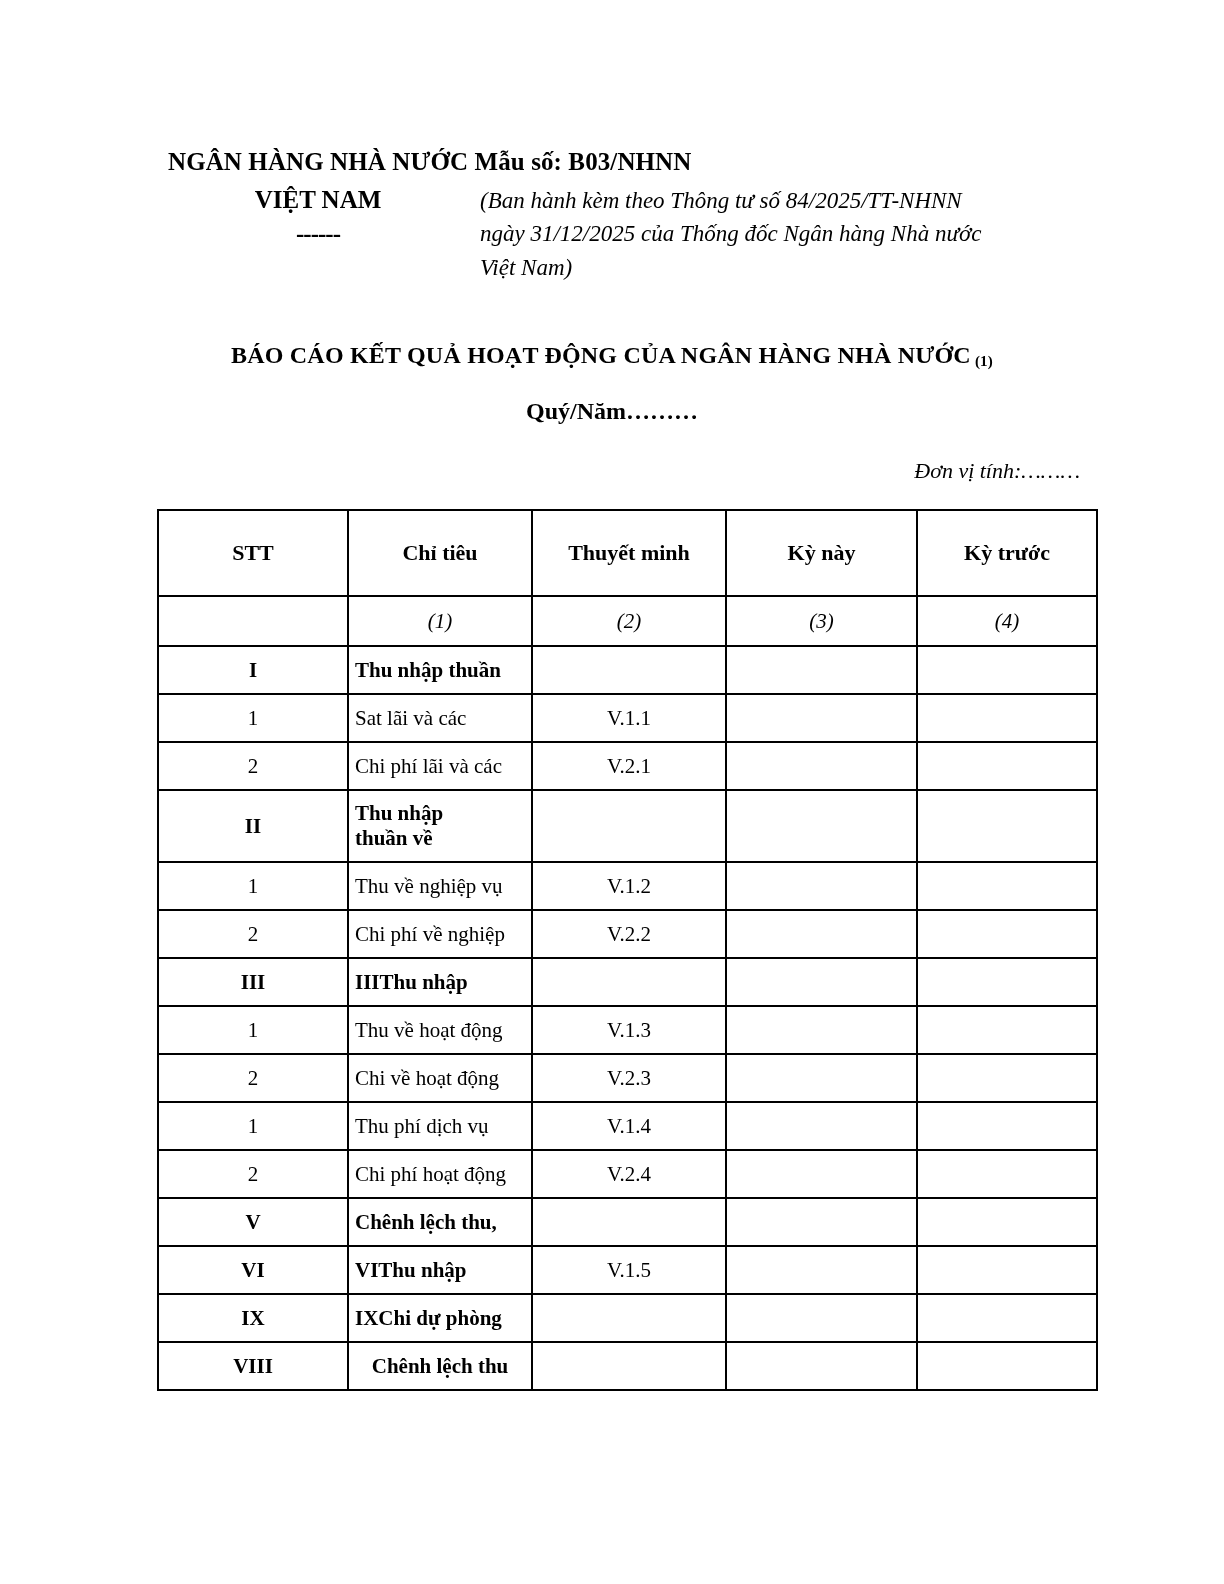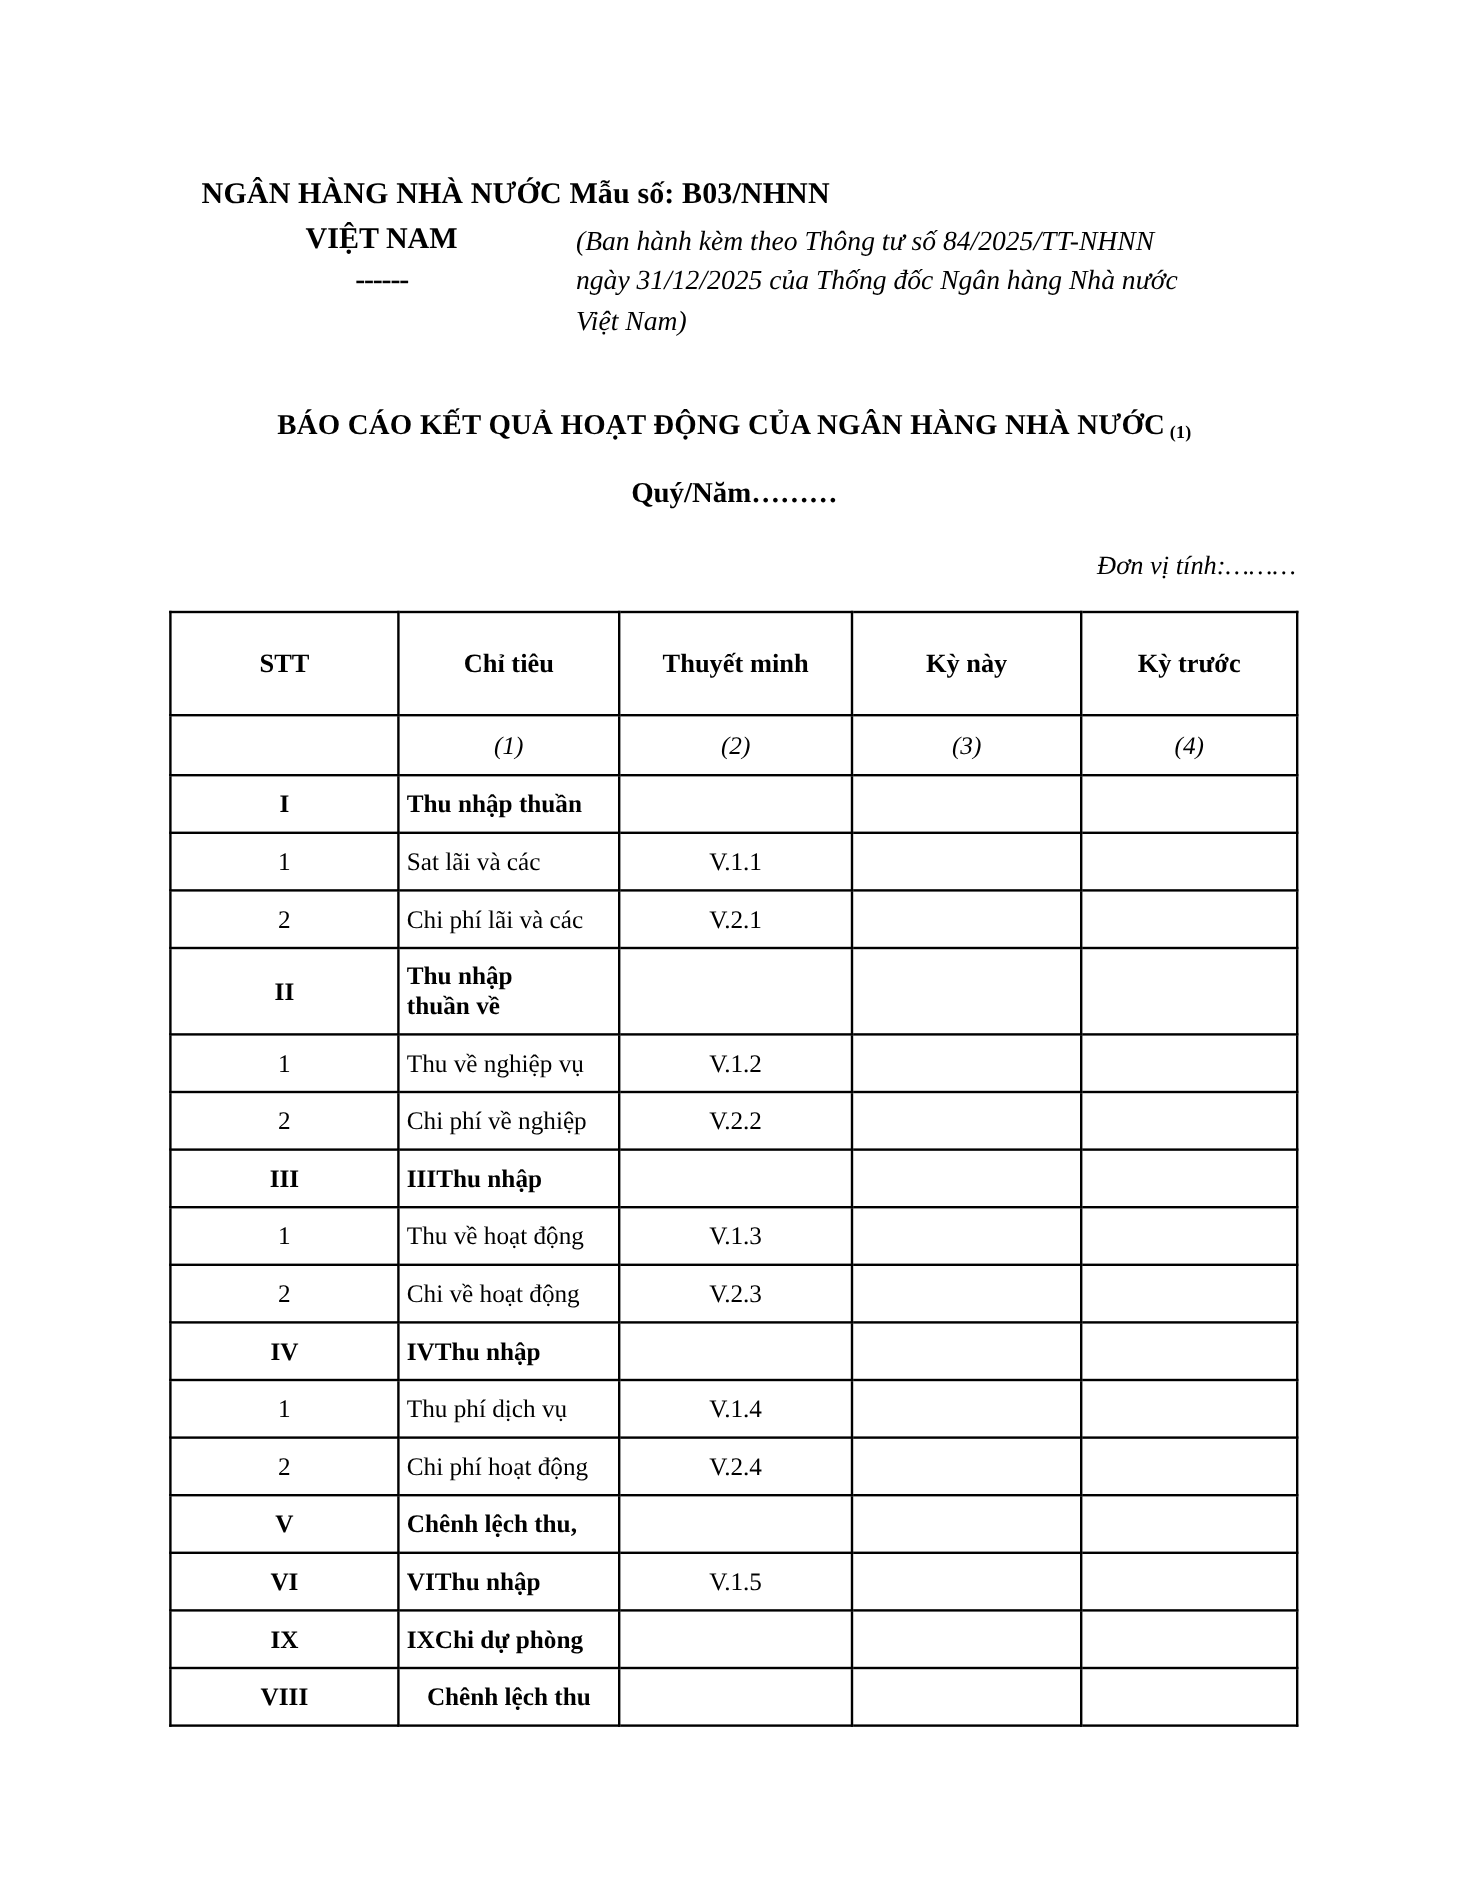--- a/index.html
+++ b/index.html
@@ -119,20 +119,21 @@
   .tbl-wrap {
     position: absolute;
     left: 141px;
     top: 509px;
     width: 939px;
   }
   table.report {
     border-collapse: collapse;
     width: 939px;
     table-layout: fixed;
+    margin-left: 16px;
   }
   table.report td {
     border: 2px solid #000000;
     padding: 0 6px;
     font-size: 21px;
     vertical-align: middle;
     overflow: hidden;
     line-height: 1.18;
   }
   col.c-stt   { width: 190px; }
@@ -267,27 +268,20 @@
             <td class="val"></td>
             <td class="val"></td>
           </tr>
           <tr class="r">
             <td class="stt">2</td>
             <td class="name">Chi về hoạt động</td>
             <td class="note">V.2.3</td>
             <td class="val"></td>
             <td class="val"></td>
           </tr>
-          <tr class="r sect">
-            <td class="stt">IV</td>
-            <td class="name">IVThu nhập</td>
-            <td class="note"></td>
-            <td class="val"></td>
-            <td class="val"></td>
-          </tr>
           <tr class="r">
             <td class="stt">1</td>
             <td class="name">Thu phí dịch vụ</td>
             <td class="note">V.1.4</td>
             <td class="val"></td>
             <td class="val"></td>
           </tr>
           <tr class="r">
             <td class="stt">2</td>
             <td class="name">Chi phí hoạt động</td>

